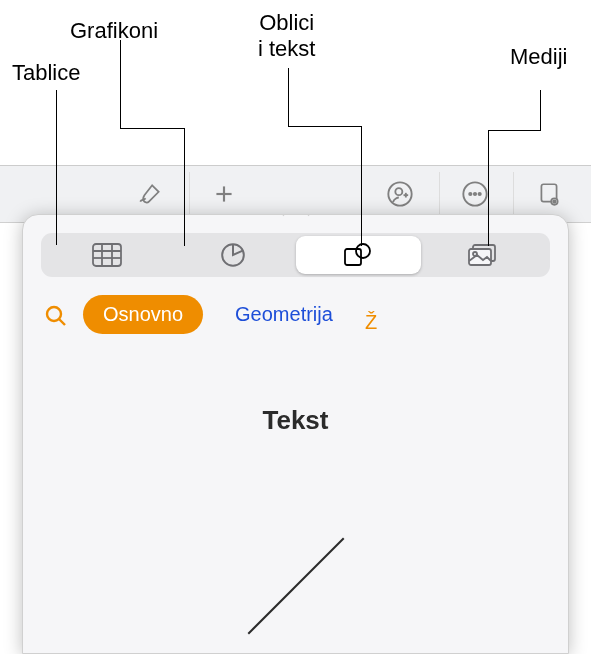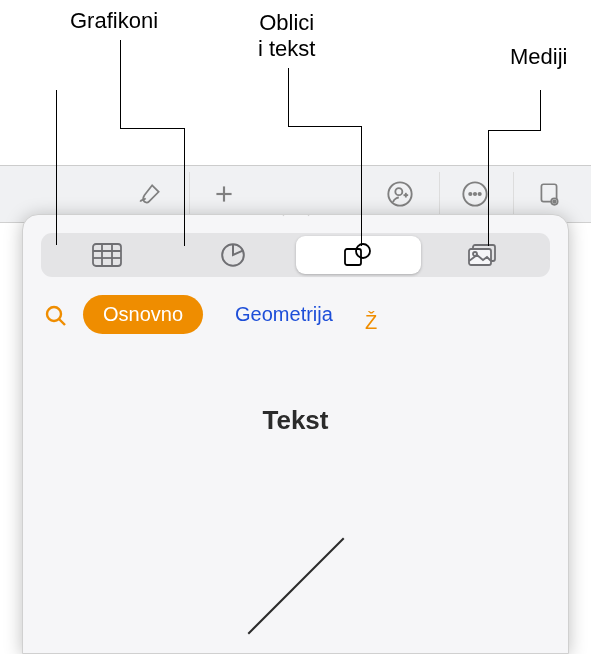--- a/index.html
+++ b/index.html
@@ -182,23 +182,24 @@
     .circle-shape {
       width: 120px; height: 120px;
       background: #2b2b2b;
       border-radius: 50%;
     }
   </style>
 </head>
 <body>
 
 <div class="callouts">
+  <div class="callout-label" style="top:60px; left:12px;">Tablice</div>
   <div class="callout-line" style="top:90px; left:56px; height:155px;"></div>
 
-  <div class="callout-label" style="top:8px; left:70px;">Grafikoni</div>
+  <div class="callout-label" style="top:18px; left:70px;">Grafikoni</div>
   <div class="callout-line" style="top:40px; left:120px; height:88px;"></div>
   <div class="callout-line" style="top:128px; left:120px; width:65px; height:1px;"></div>
   <div class="callout-line" style="top:128px; left:184px; height:118px;"></div>
 
   <div class="callout-label" style="top:10px; left:258px; text-align:center;">
     <span>Oblici</span><br>
     <span>i tekst</span>
   </div>
   <div class="callout-line" style="top:68px; left:288px; height:58px;"></div>
   <div class="callout-line" style="top:126px; left:288px; width:73px; height:1px;"></div>

